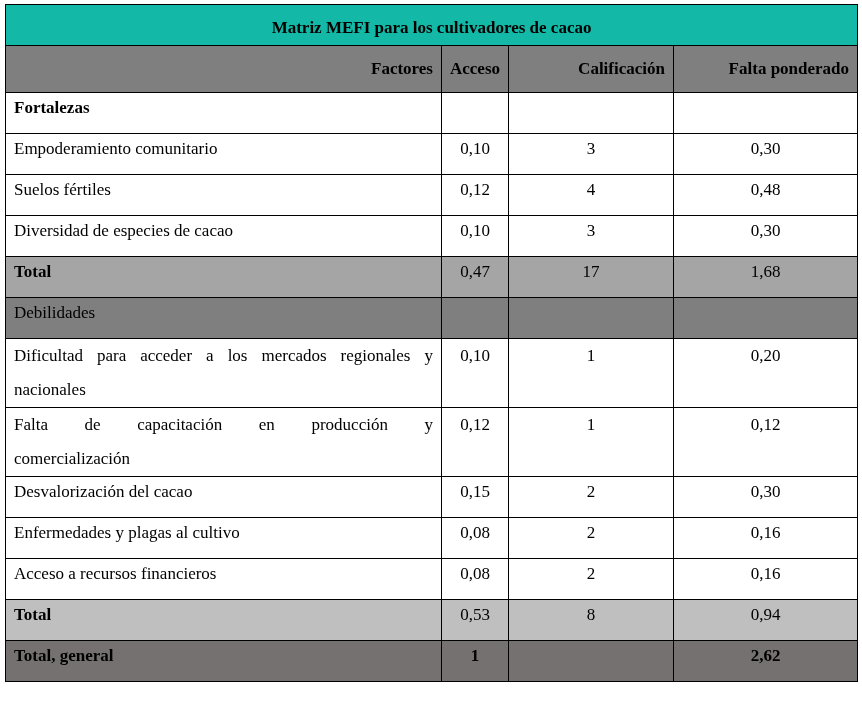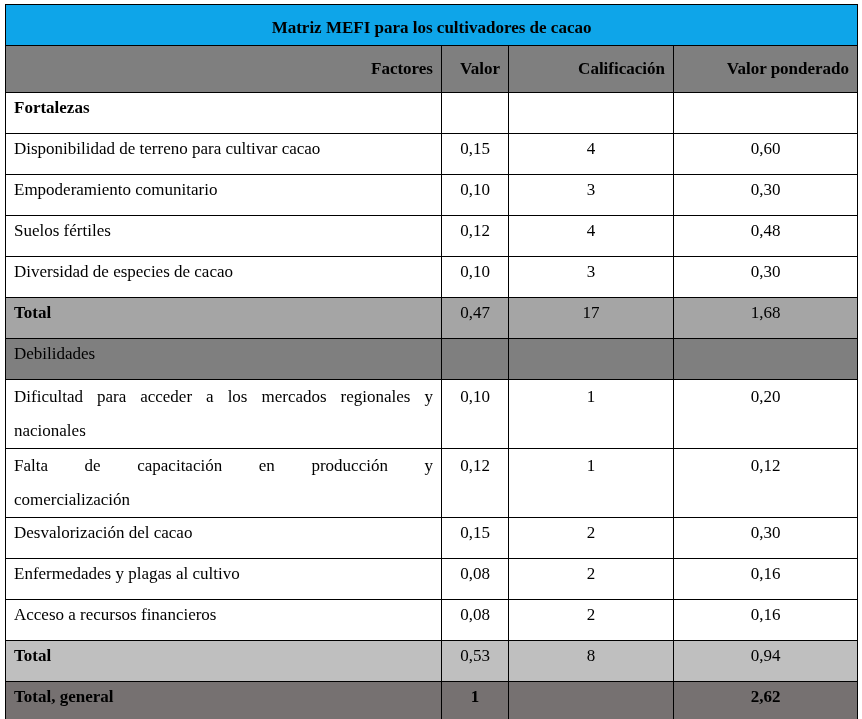--- a/index.html
+++ b/index.html
@@ -13,21 +13,21 @@
       font-size: 17px;
       color: #000;
     }
     table.mefi td, table.mefi th {
       border: 1.5px solid #000;
       vertical-align: top;
       padding: 6px 8px 0 8px;
       line-height: 34px;
       box-sizing: border-box;
     }
-    .title-row th { background: #0ea5e9; height: 34px; padding-top: 0; line-height: 30px; text-align: center; font-weight: bold; font-size: 17px; }
+    .title-row th { background: #14b8a6; height: 34px; padding-top: 0; line-height: 30px; text-align: center; font-weight: bold; font-size: 17px; }
     .head-row th { background: #7f7f7f; height: 47px; padding-top: 0; line-height: 28px; text-align: right; font-weight: bold; }
     tr.std td { height: 41px; line-height: 22px; padding-top: 4px; margin-top: 6px; }
     tr.tall td { height: 53px; line-height: 34px; padding-top: 0; }
     td.num { text-align: center; }
     td.factor { text-align: justify; text-align-last: left; }
     .section-fort td { background: #ffffff; font-weight: bold; }
     .section-deb td { background: #7f7f7f; font-weight: normal; }
     .total-fort td { background: #a5a5a5; }
     .total-fort td.factor { font-weight: bold; }
     .total-deb td { background: #bfbfbf; }
@@ -47,37 +47,31 @@
       <col class="c2">
       <col class="c3">
       <col class="c4">
     </colgroup>
   <thead>
     <tr class="title-row">
       <th colspan="4">Matriz MEFI para los cultivadores de cacao</th>
     </tr>
     <tr class="head-row">
       <th>Factores</th>
-      <th>Valor</th>
+      <th>Acceso</th>
       <th>Calificación</th>
-      <th>Valor ponderado</th>
+      <th>Falta ponderado</th>
     </tr>
   </thead>
   <tbody>
     <tr class="std section-fort">
       <td class="factor">Fortalezas</td>
       <td></td>
       <td></td>
       <td></td>
-    </tr>
-    <tr class="std">
-      <td class="factor">Disponibilidad de terreno para cultivar cacao</td>
-      <td class="num">0,15</td>
-      <td class="num">4</td>
-      <td class="num">0,60</td>
     </tr>
     <tr class="std">
       <td class="factor">Empoderamiento comunitario</td>
       <td class="num">0,10</td>
       <td class="num">3</td>
       <td class="num">0,30</td>
     </tr>
     <tr class="std">
       <td class="factor">Suelos fértiles</td>
       <td class="num">0,12</td>

